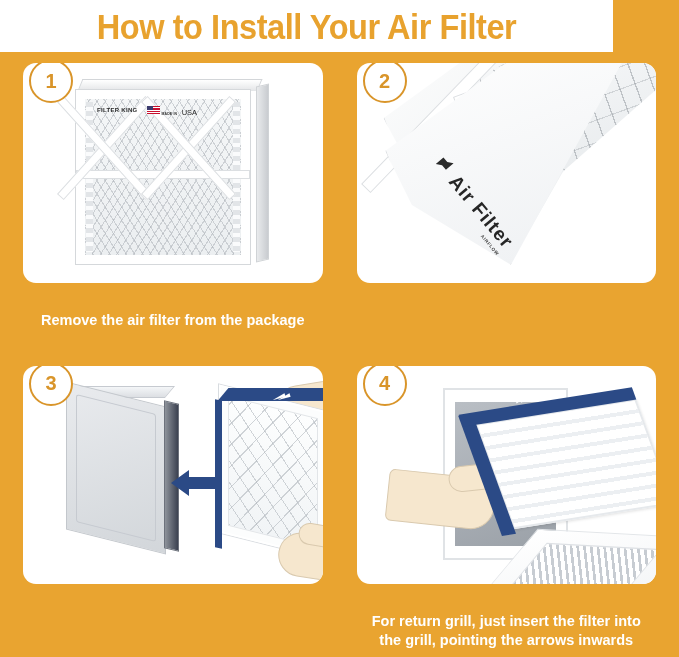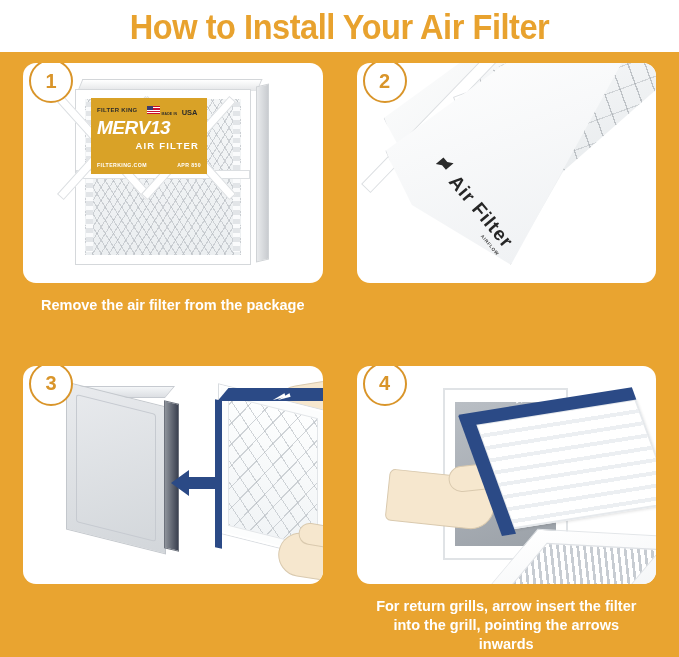--- a/index.html
+++ b/index.html
@@ -6,21 +6,21 @@
   html,body { width:679px; height:657px; }
   body {
     font-family:"Liberation Sans", sans-serif;
     background:#ffffff;
     overflow:hidden;
   }
   .poster { position:relative; width:679px; height:657px; background:#E9A430; }
 
   
   .header {
-    position:absolute; left:0; top:0; width:679px; height:52px;
+    position:absolute; left:0; top:0; width:613px; height:52px;
     background:#ffffff; display:flex; align-items:center; justify-content:center;
   }
   .header-title {
     color:#E8A22E; font-weight:bold; font-size:35px; line-height:1;
     letter-spacing:-0.5px; transform:scaleX(0.93); transform-origin:center;
     white-space:nowrap;
   }
 
   
   .grid {
@@ -37,21 +37,21 @@
   .row2 .card { height:218px; }
 
   .badge {
     position:absolute; left:6px; top:-4px; width:44px; height:44px;
     border-radius:50%; background:#ffffff; border:2px solid #D9952A;
     display:flex; align-items:center; justify-content:center;
     color:#D9952A; font-size:20px; font-weight:bold; z-index:40;
   }
 
   .caption {
-    margin-top:13px; color:#ffffff; font-size:14.5px; font-weight:bold;
+    margin-top:28px; color:#ffffff; font-size:14.5px; font-weight:bold;
     line-height:1.32; text-align:center; padding:0 14px;
   }
 
   
   .scene { position:absolute; inset:0; }
 
   
   .p1-filter { position:absolute; left:52px; top:16px; width:185px; height:186px; }
   .p1-top {
     position:absolute; left:5px; top:0; width:180px; height:12px;
@@ -94,21 +94,21 @@
     margin-top:1px; padding-right:2px; }
   .p1-bottomrow { display:flex; justify-content:space-between; align-items:flex-end;
     margin-top:11px; font-size:5.2px; font-weight:bold; letter-spacing:.4px; }
   .p1-brandrow { position:absolute; left:22px; top:22px; z-index:14;
     display:flex; align-items:center; gap:9px; }
   .p1-brand { font-size:6px; font-weight:bold; line-height:1.05; color:#2b2b2b; letter-spacing:.3px; }
   .p1-flagwrap { display:flex; align-items:center; gap:2px; }
   .p1-flag { width:13px; height:8px; background:
     repeating-linear-gradient(180deg,#c8102e 0 1.2px,#ffffff 1.2px 2.4px); position:relative; }
   .p1-flag::after { content:""; position:absolute; left:0; top:0; width:6px; height:4.4px; background:#3c3b6e; }
-  .p1-usa { font-size:7.5px; font-weight:bold; color:#2b2b2b; line-height:1; }
+  .p1-usa { font-size:7.5px; font-weight:normal; color:#2b2b2b; line-height:1; }
   .p1-madein { font-size:3.4px; font-weight:bold; color:#2b2b2b; letter-spacing:.2px; }
 
   
   .p2 { position:absolute; left:0; top:0; right:0; bottom:0; overflow:hidden; }
   .p2-body {
     position:absolute; left:-6px; top:-34px; width:330px; height:250px;
     background:linear-gradient(160deg,#ffffff 0%,#f2f4f5 55%,#e6e9ec 100%);
     transform:rotate(-20deg); transform-origin:left top;
     clip-path:polygon(0% 38%, 100% 0%, 100% 22%, 30% 100%, 4% 74%);
     border:1px solid #dadde0;
@@ -235,28 +235,20 @@
             <div class="p1-face">
               <div class="p1-mesh"></div>
               <div class="p1-tabs"></div>
               <div class="p1-tabs r"></div>
               <div class="p1-x p1-h1"></div>
               <div class="p1-x p1-d1"></div>
               <div class="p1-x p1-d2"></div>
               <div class="p1-x p1-d3"></div>
               <div class="p1-x p1-d4"></div>
             </div>
-            <div class="p1-label">
-              <div class="p1-merv">MERV13</div>
-              <div class="p1-af">AIR FILTER</div>
-              <div class="p1-bottomrow">
-                <span>FILTERKING.COM</span>
-                <span>APR 850</span>
-              </div>
-            </div>
             <div class="p1-brandrow">
               <div class="p1-brand">FILTER KING</div>
               <div class="p1-flagwrap">
                 <span class="p1-flag"></span>
                 <span>
                   <span class="p1-madein">MADE IN</span>
                   <span class="p1-usa">USA</span>
                 </span>
               </div>
             </div>
@@ -337,17 +329,17 @@
           <div class="p4-door">
             <div class="p4-door-face"></div>
             <div class="p4-door-blue"></div>
             <div class="p4-door-bluetop">
               <div class="p4-door-arrow">▶▶</div>
             </div>
           </div>
         </div>
         <div class="badge">4</div>
       </div>
-      <div class="caption">For return grills, arrow insert the filter into the grill, pointing the arrows inwards</div>
+      <div class="caption">For return grill, just insert the filter into the grill, pointing the arrows inwards</div>
     </div>
 
   </div>
 </div>
 
 </body></html>

